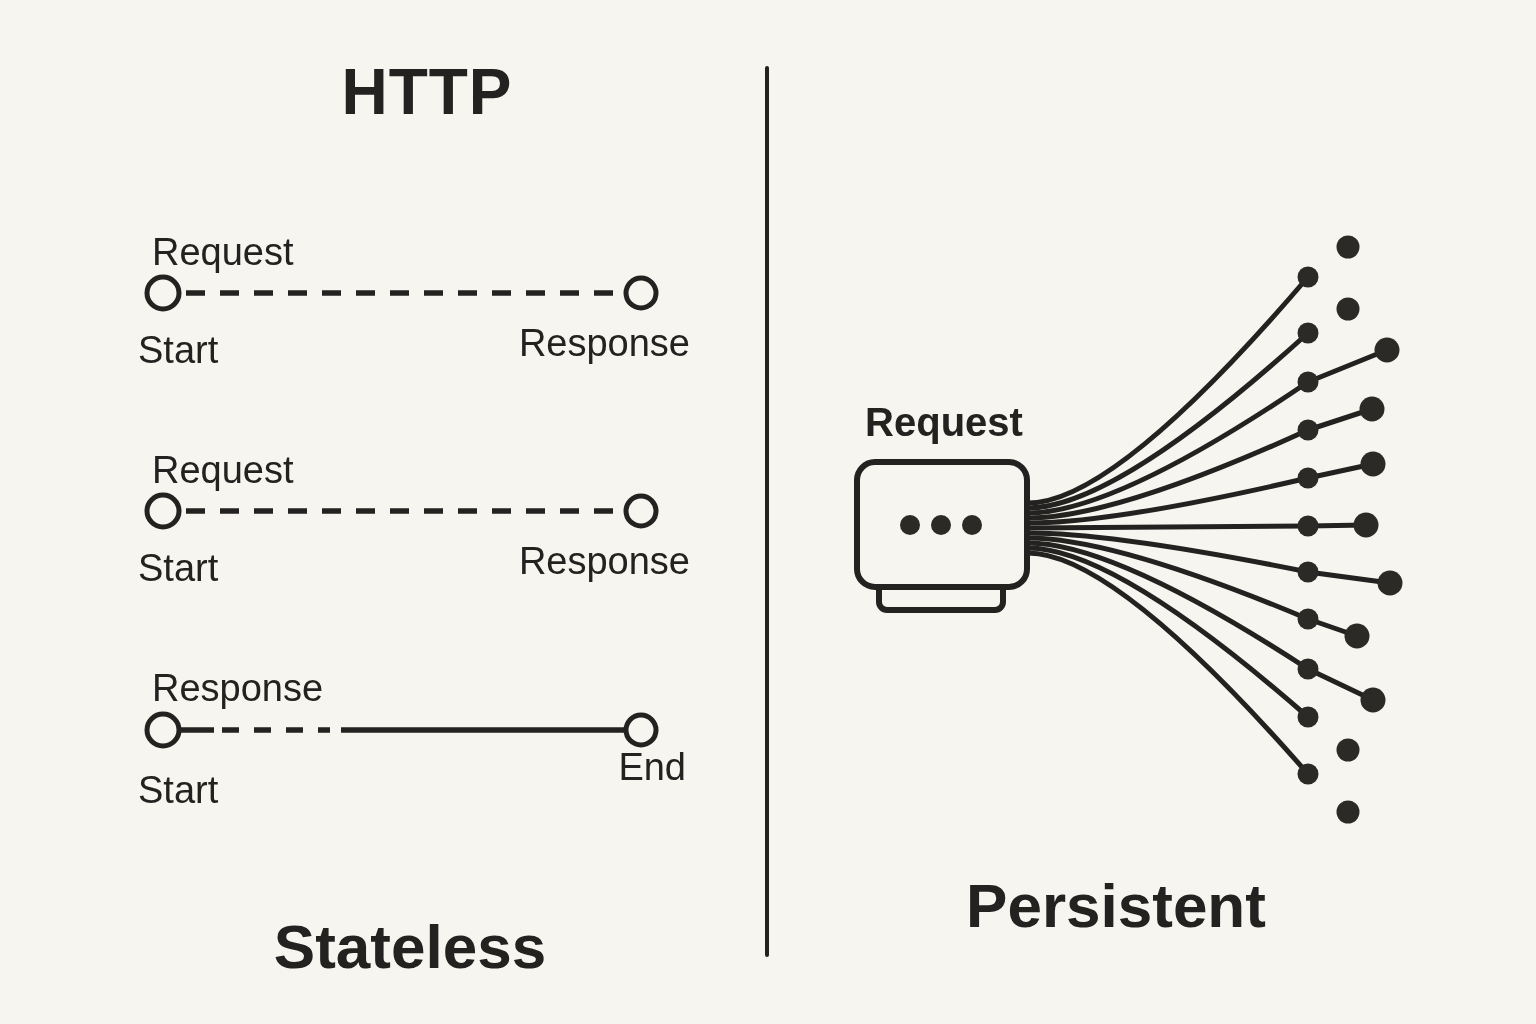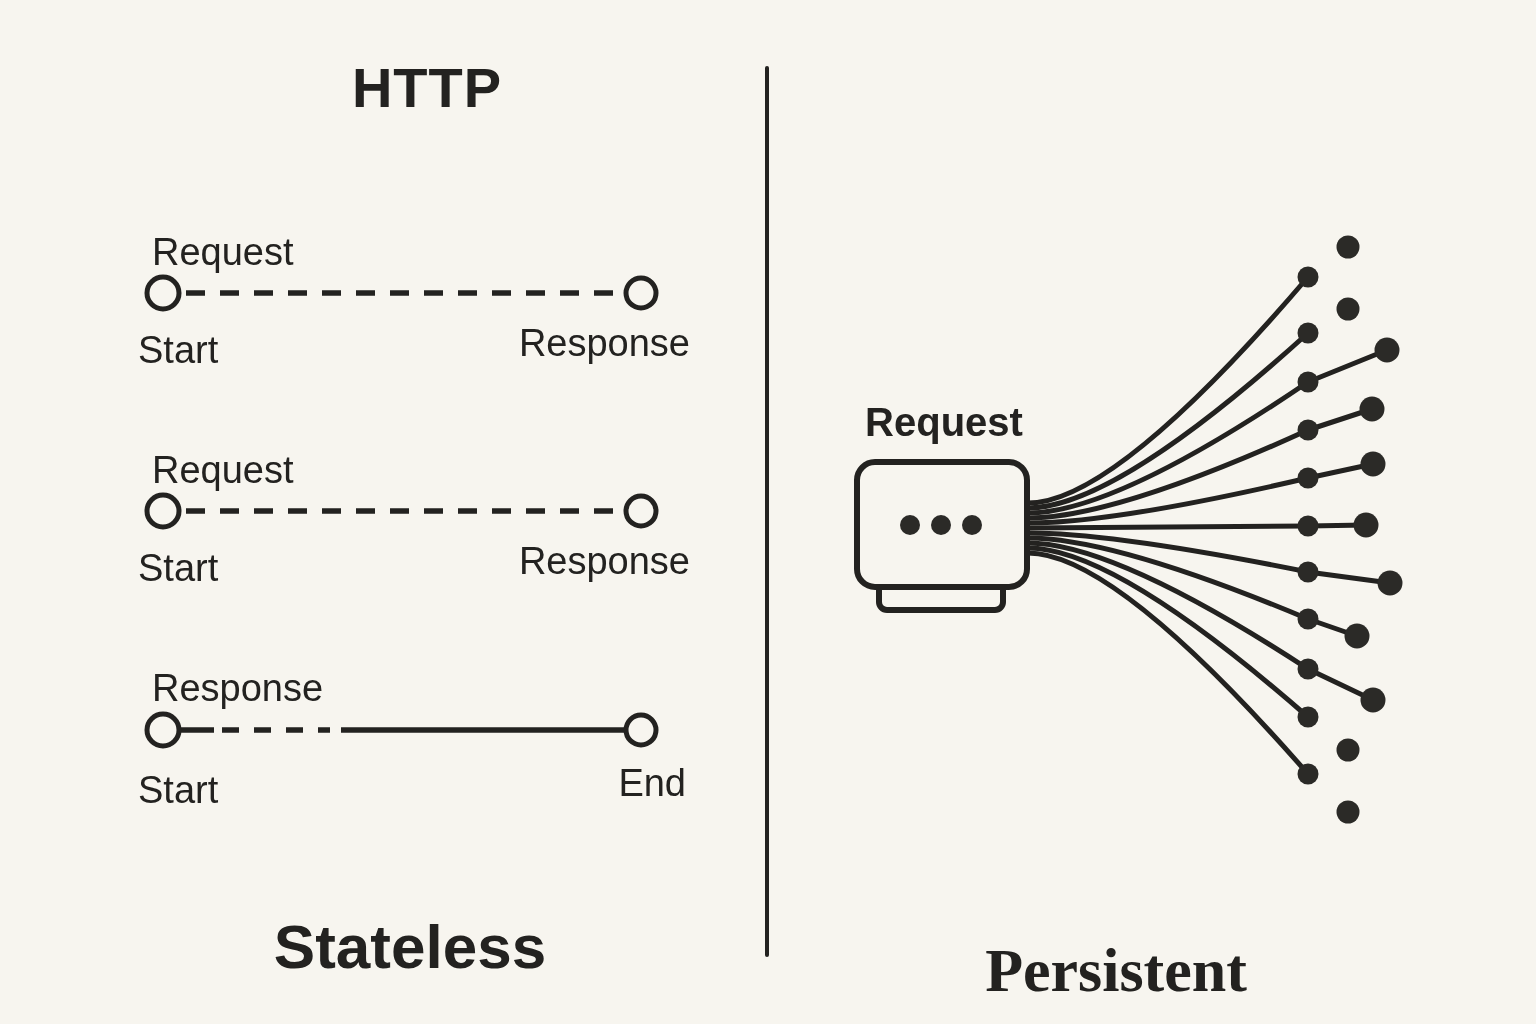--- a/index.html
+++ b/index.html
@@ -6,36 +6,36 @@
   .stage{
     position:relative;
     width:1536px;height:1024px;
     background:#f7f5ef;
     overflow:hidden;
     font-family:"Liberation Sans","DejaVu Sans",sans-serif;
     color:#232220;
   }
   #diagram{position:absolute;left:0;top:0;}
   .txt{position:absolute;line-height:1;white-space:nowrap;}
-  .title{font-size:56px;font-weight:700;letter-spacing:1px;transform:translateX(-50%);}
+  .title{font-size:64px;font-weight:700;letter-spacing:1px;transform:translateX(-50%);}
   .title-http{left:427px;top:60px;}
   .title-mqtt{left:1107px;top:60px;}
   .footer{font-size:62px;font-weight:700;transform:translateX(-50%);margin-top:27px;}
   .footer-left{left:410px;top:889px;}
-  .footer-right{left:1116px;top:912px;font-family:Liberation Serif, serif;}
+  .footer-right{left:1116px;top:848px;}
   .lbl{font-size:38px;font-weight:400;}
   .r1t{left:152px;top:233px;}
   .r1s{left:138px;top:331px;}
   .r1e{right:846px;top:324px;}
   .r2t{left:152px;top:451px;}
   .r2s{left:138px;top:549px;}
   .r2e{right:846px;top:542px;}
   .r3t{left:152px;top:669px;}
   .r3s{left:138px;top:771px;}
-  .r3e{right:850px;top:764px;margin-left:23px;}
+  .r3e{right:850px;top:748px;margin-left:23px;}
   .broker-label{font-size:40px;font-weight:600;left:944px;top:402px;transform:translateX(-50%);}
 </style>
 </head>
 <body>
 
 <div class="stage">
 
   <svg id="diagram" width="1536" height="1024" viewBox="0 0 1536 1024">
       <line x1="767" y1="68" x2="767" y2="955" stroke="#232220" stroke-width="4" stroke-linecap="round"></line>
       <line x1="186" y1="293" x2="620" y2="293" stroke="#232220" stroke-width="5.5" stroke-dasharray="19 15"></line>

